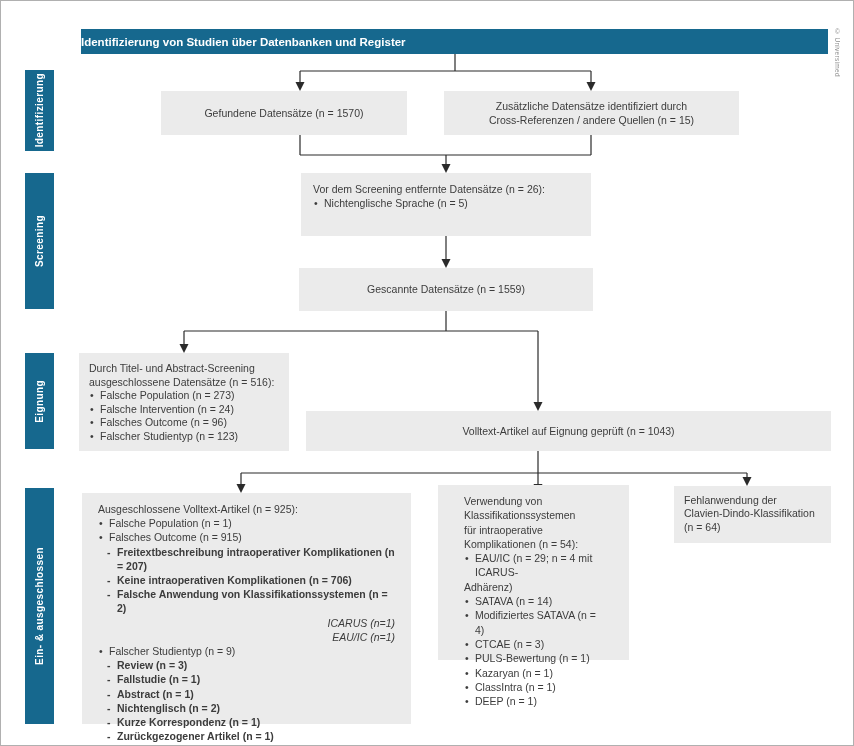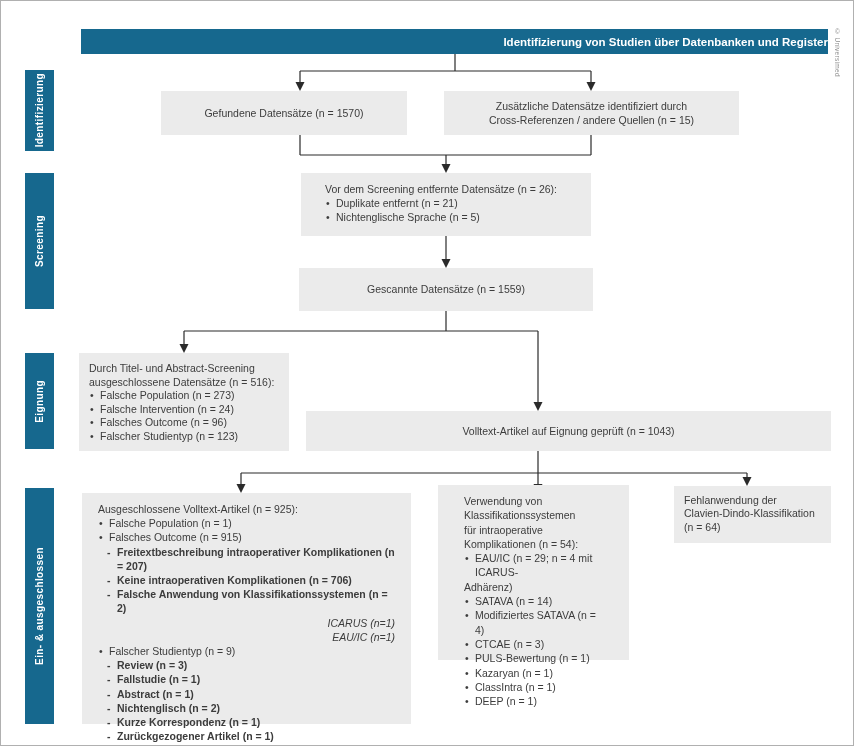--- a/index.html
+++ b/index.html
@@ -3,41 +3,41 @@
 <meta charset="utf-8">
 <style>
   html,body { margin:0; padding:0; background:#ffffff; }
   .canvas {
     position:relative; width:854px; height:746px; background:#fff;
     font-family:"Liberation Sans", sans-serif; color:var(--text,#3c3c3c);
     box-sizing:border-box; border:1px solid #b0b0b0; overflow:hidden;
   }
   .headerbar {
     position:absolute; left:80px; top:28px; width:747px; height:25px;
-    background:var(--accent,#16688e); display:flex; align-items:center; justify-content:flex-end;
+    background:var(--accent,#16688e); display:flex; align-items:center; justify-content:flex-start;
   }
   .headerbar .title { color:#fff; font-weight:bold; font-size:11.5px; }
   .copyright {
     position:absolute; left:833px; top:27px; writing-mode:vertical-rl;
     font-size:6.5px; color:#8f8f8f; letter-spacing:.3px;
   }
   .stage {
     position:absolute; left:24px; width:29px; background:var(--accent,#16688e);
     display:flex; align-items:center; justify-content:center;
   }
   .stage span {
     writing-mode:vertical-rl; transform:rotate(180deg); color:#fff;
     font-weight:bold; font-size:10px; letter-spacing:.4px; white-space:nowrap;
   }
   .box {
     position:absolute; background:var(--box_bg,#ebebeb); font-size:10.5px;
     box-sizing:border-box; line-height:14.2px;
   }
   .box.center { display:flex; flex-direction:column; align-items:center; justify-content:center; text-align:center; }
-  .pad { padding:8px 24px; }
+  .pad { padding:8px 12px; }
   .line { position:relative; }
   .b1 { padding-left:11px; }
   .b1::before { content:"•"; position:absolute; left:1px; }
   .b2 { padding-left:19px;font-weight:bold; }
   .b2::before { content:"-"; position:absolute; left:9px; }
   .it { padding-left:24px; font-style:italic;text-align:right; }
   .cont { padding-left:0; }
   svg.arrows { position:absolute; left:0; top:0; pointer-events:none; }
 </style>
 </head>
@@ -94,21 +94,20 @@
     <div class="line">Gefundene Datensätze (n = 1570)</div>
   </div>
 
   <div class="box center" style="left:443px;top:90px;width:295px;height:44px">
     <div class="line">Zusätzliche Datensätze identifiziert durch</div>
     <div class="line">Cross-Referenzen / andere Quellen (n = 15)</div>
   </div>
 
   <div class="box pad" style="left:300px;top:172px;width:290px;height:63px;padding-top:9px">
     <div class="line">Vor dem Screening entfernte Datensätze (n = 26):</div>
-    <div class="line b1">Duplikate entfernt (n = 21)</div>
     <div class="line b1">Nichtenglische Sprache (n = 5)</div>
   </div>
 
   <div class="box center" style="left:298px;top:267px;width:294px;height:43px">
     <div class="line">Gescannte Datensätze (n = 1559)</div>
   </div>
 
   <div class="box pad" style="left:78px;top:352px;width:210px;height:98px;padding:9px 10px;line-height:13.6px">
     <div class="line">Durch Titel- und Abstract-Screening</div>
     <div class="line">ausgeschlossene Datensätze (n = 516):</div>

